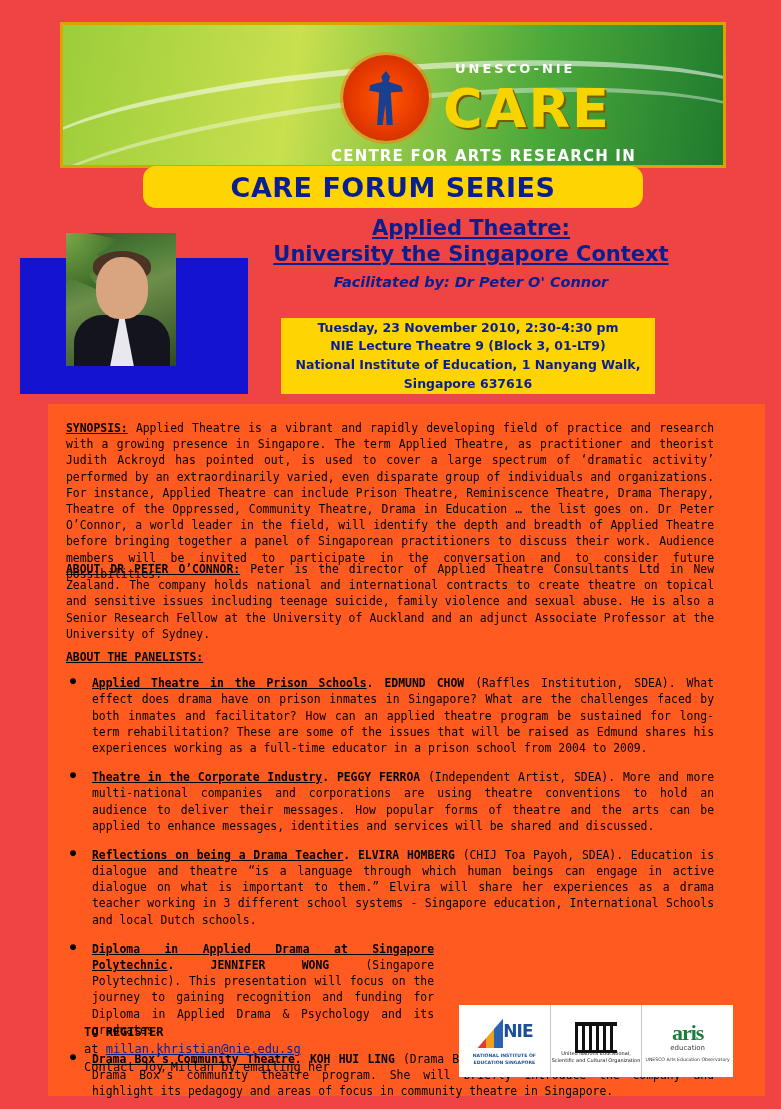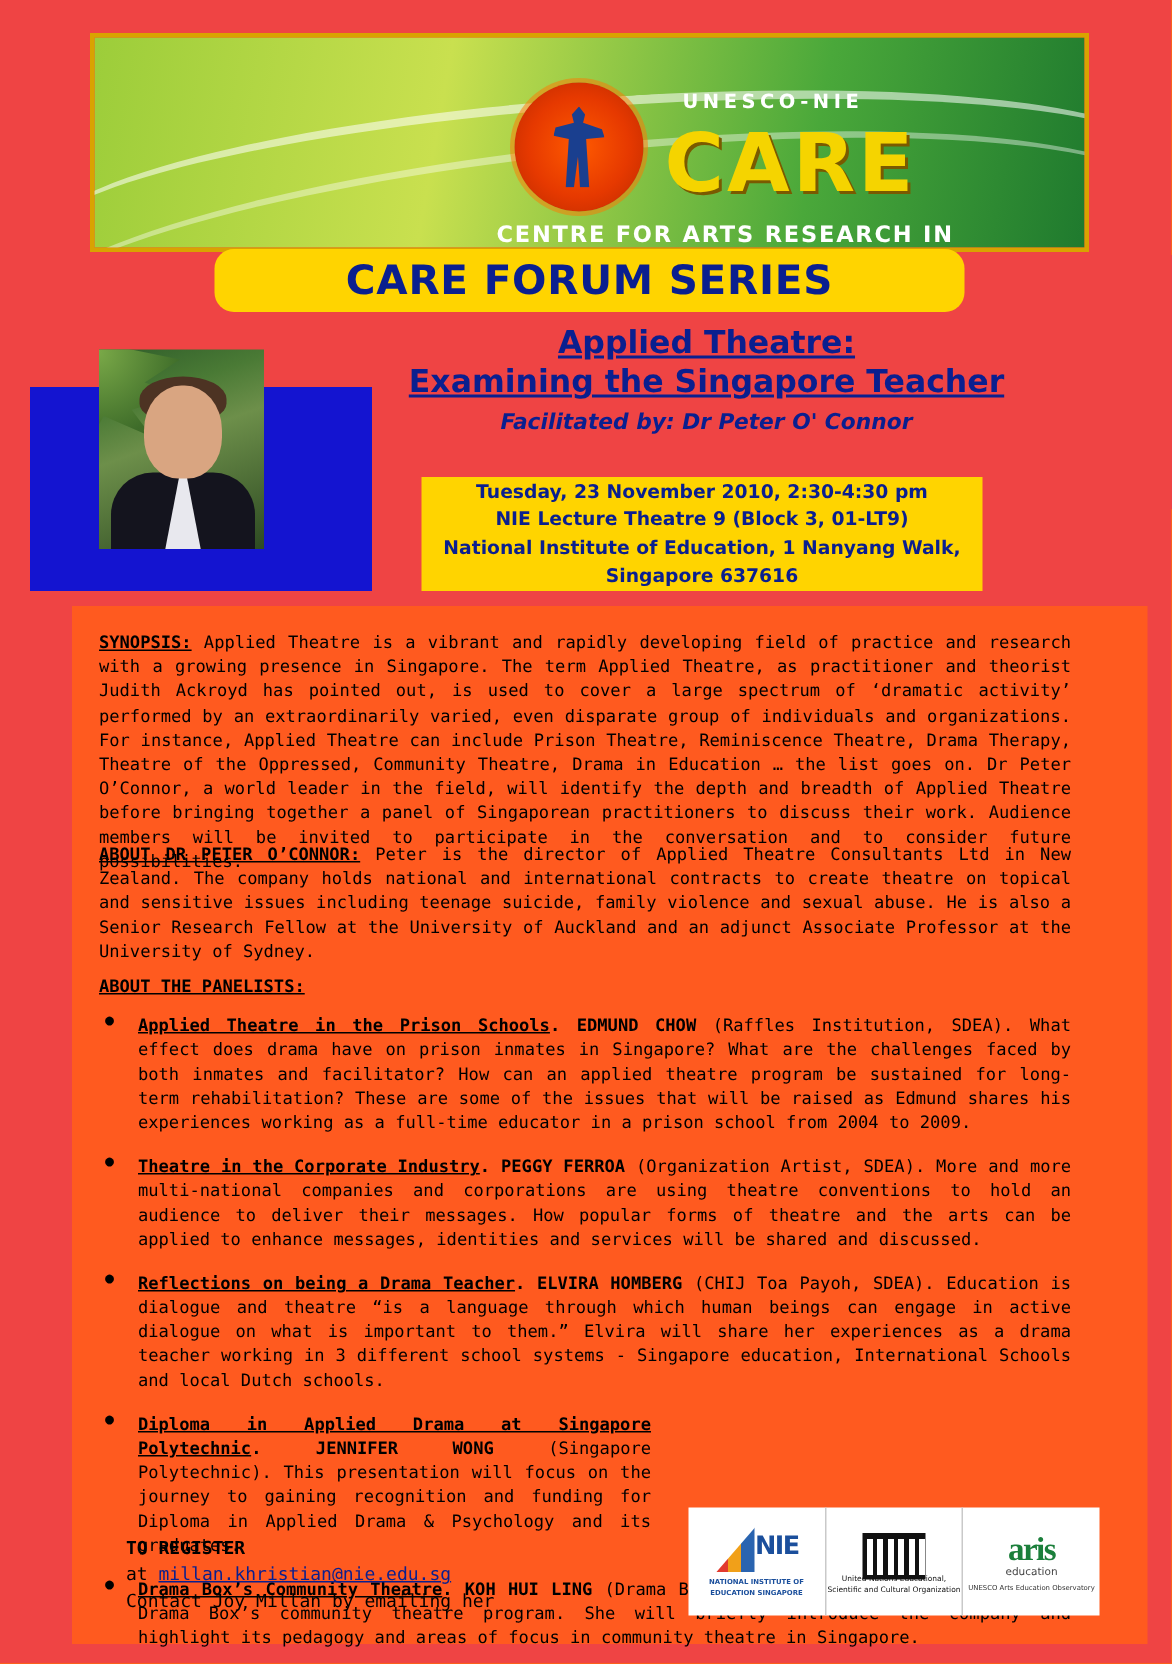--- a/index.html
+++ b/index.html
@@ -189,21 +189,21 @@
   <div class="photo">
     <div class="frond"></div>
     <div class="body"></div>
     <div class="shirt"></div>
     <div class="hair"></div>
     <div class="head"></div>
   </div>
 
   <div class="heading">
     <div class="l1">Applied Theatre:</div>
-    <div class="l2">Examining the Singapore Teacher</div>
+    <div class="l2">University the Singapore Context</div>
     <div class="fac">Facilitated by: Dr Peter O' Connor</div>
   </div>
 
   <div class="details">
     <div>Tuesday, 23 November 2010, 2:30-4:30 pm</div>
     <div>NIE Lecture Theatre 9 (Block 3, 01-LT9)</div>
     <div>National Institute of Education, 1 Nanyang Walk,</div>
     <div>Singapore 637616</div>
   </div>
 
@@ -219,21 +219,21 @@
 
     <div class="sec txt" style="top:245px;">
       <div class="lbl" style="margin-bottom:10px;">ABOUT THE PANELISTS:</div>
       <ul class="panelists">
         <li>
           <span class="b u">Applied Theatre in the Prison Schools</span><span class="b">. </span><span class="b">EDMUND CHOW</span>
           <span>(Raffles Institution, SDEA)</span><span>. What effect does drama have on prison inmates in Singapore? What are the challenges faced by both inmates and facilitator? How can an applied theatre program be sustained for long-term rehabilitation? These are some of the issues that will be raised as Edmund shares his experiences working as a full-time educator in a prison school from 2004 to 2009.</span>
         </li>
         <li>
           <span class="b u">Theatre in the Corporate Industry</span><span class="b">. </span><span class="b">PEGGY FERROA</span>
-          <span>(Organization Artist, SDEA)</span><span>. More and more multi-national companies and corporations are using theatre conventions to hold an audience to deliver their messages. How popular forms of theatre and the arts can be applied to enhance messages, identities and services will be shared and discussed.</span>
+          <span>(Independent Artist, SDEA)</span><span>. More and more multi-national companies and corporations are using theatre conventions to hold an audience to deliver their messages. How popular forms of theatre and the arts can be applied to enhance messages, identities and services will be shared and discussed.</span>
         </li>
         <li>
           <span class="b u">Reflections on being a Drama Teacher</span><span class="b">. </span><span class="b">ELVIRA HOMBERG</span>
           <span>(CHIJ Toa Payoh, SDEA)</span><span>. Education is dialogue and theatre “is a language through which human beings can engage in active dialogue on what is important to them.” Elvira will share her experiences as a drama teacher working in 3 different school systems - Singapore education, International Schools and local Dutch schools.</span>
         </li>
         <li style="padding-right:280px;">
           <span class="b u">Diploma in Applied Drama at Singapore Polytechnic</span><span class="b">. </span><span class="b">JENNIFER WONG</span>
           <span>(Singapore Polytechnic)</span><span>. This presentation will focus on the journey to gaining recognition and funding for Diploma in Applied Drama &amp; Psychology and its graduates.</span>
         </li>
         <li>

